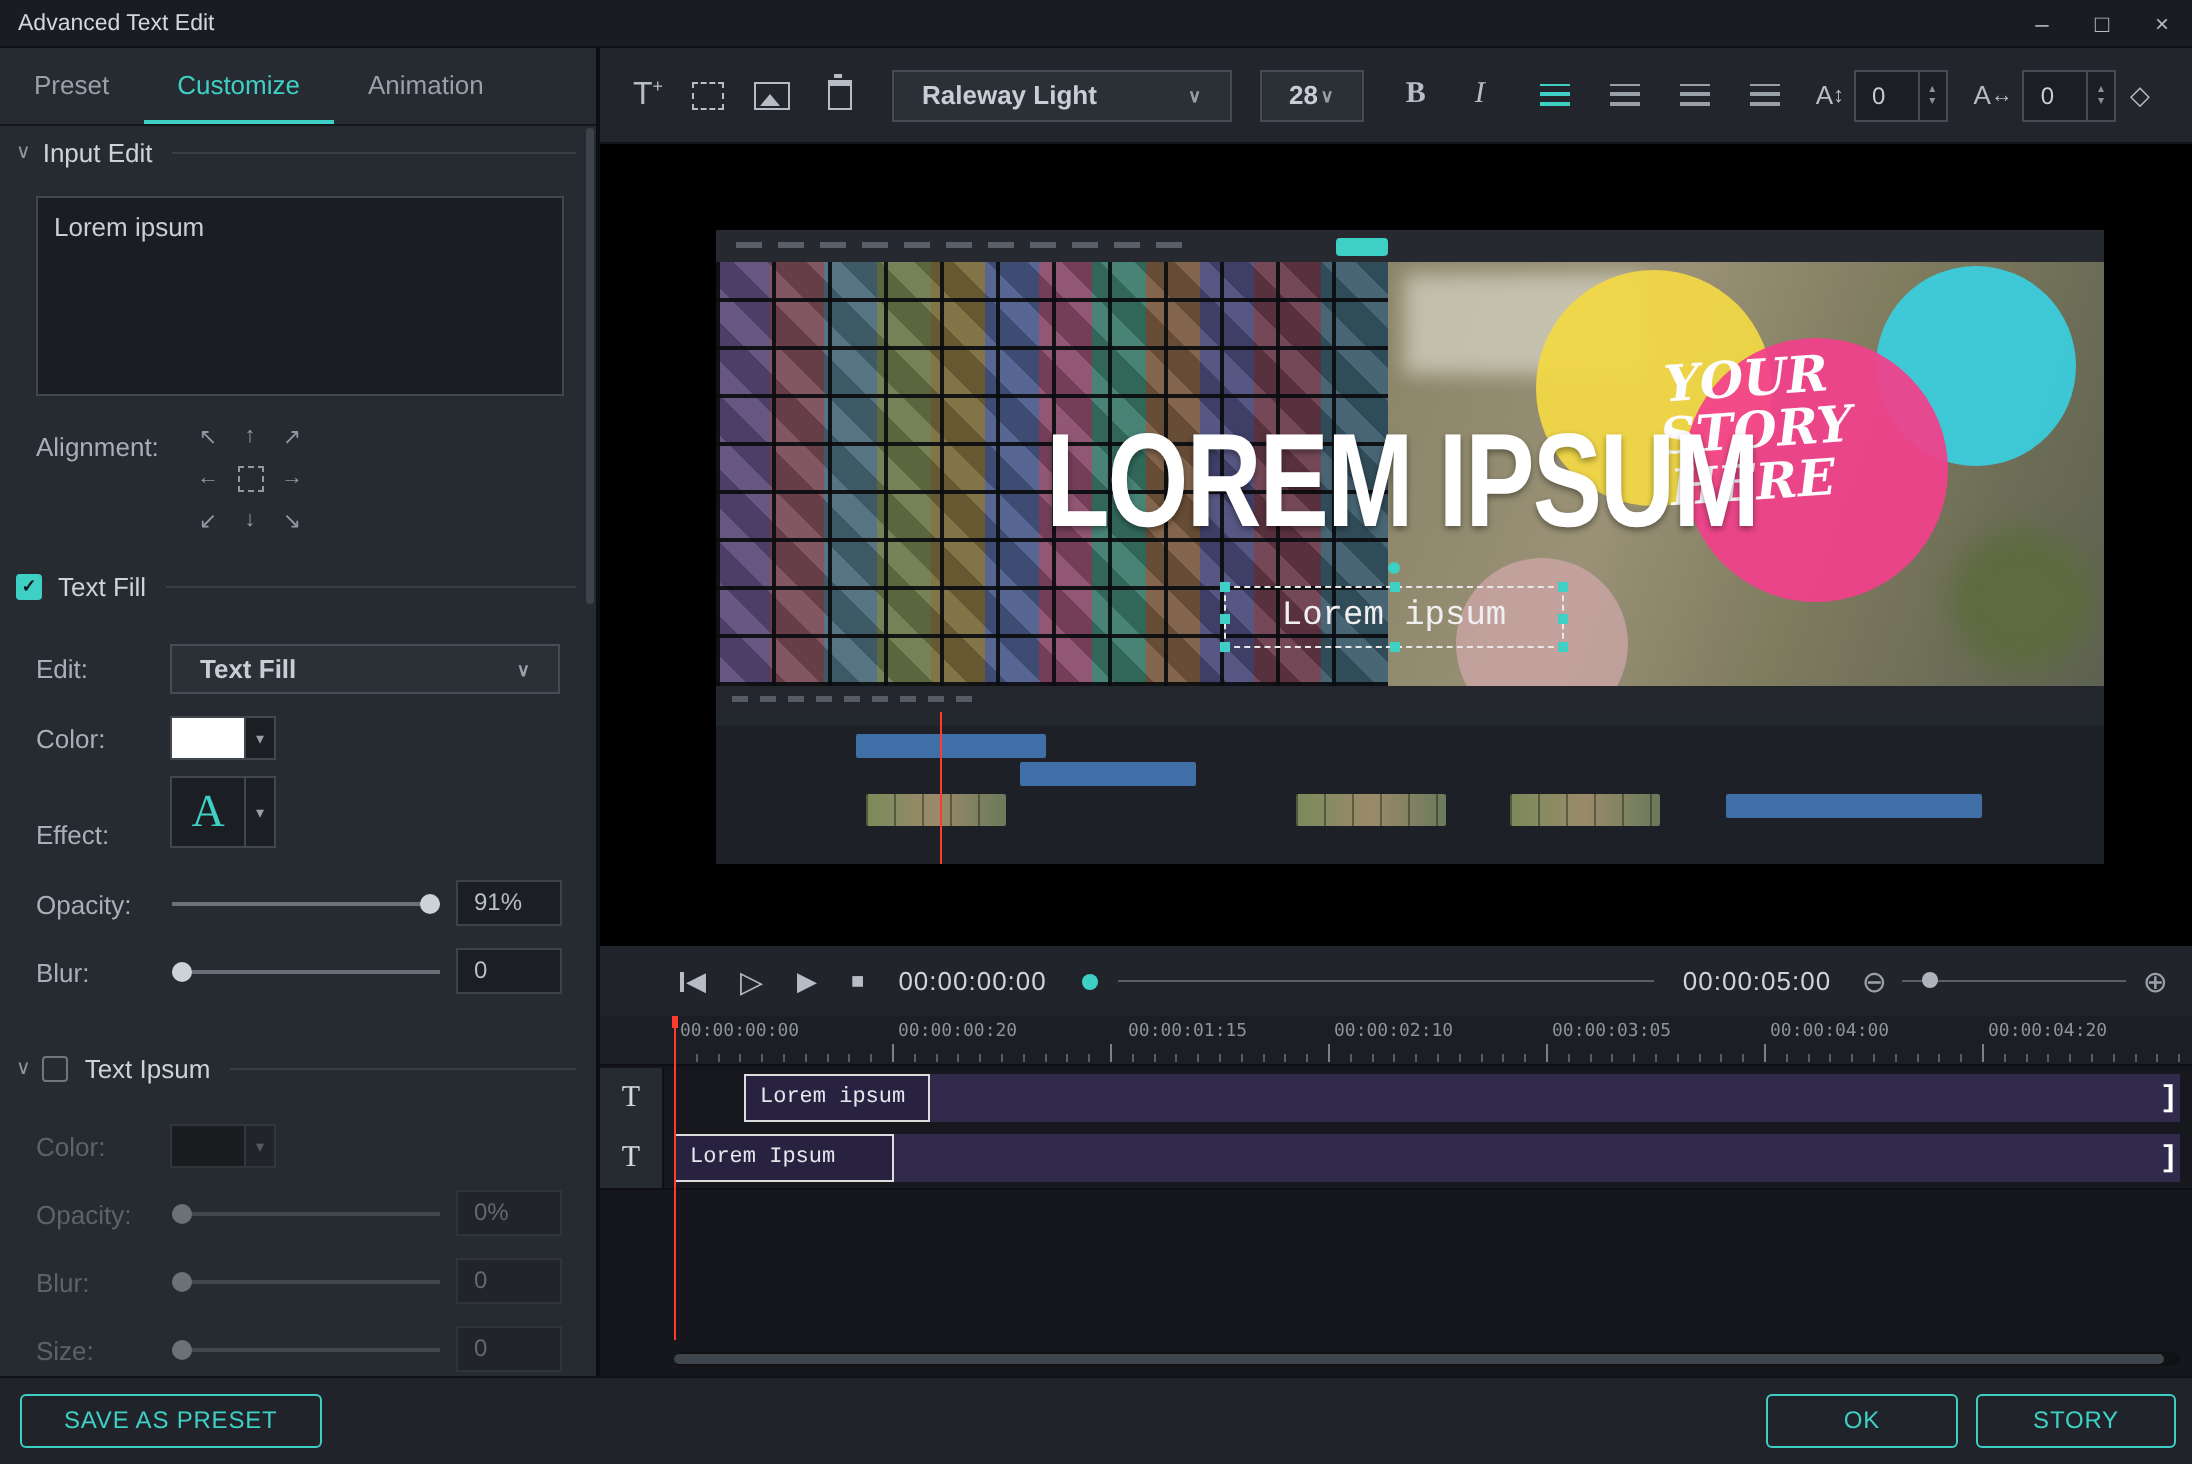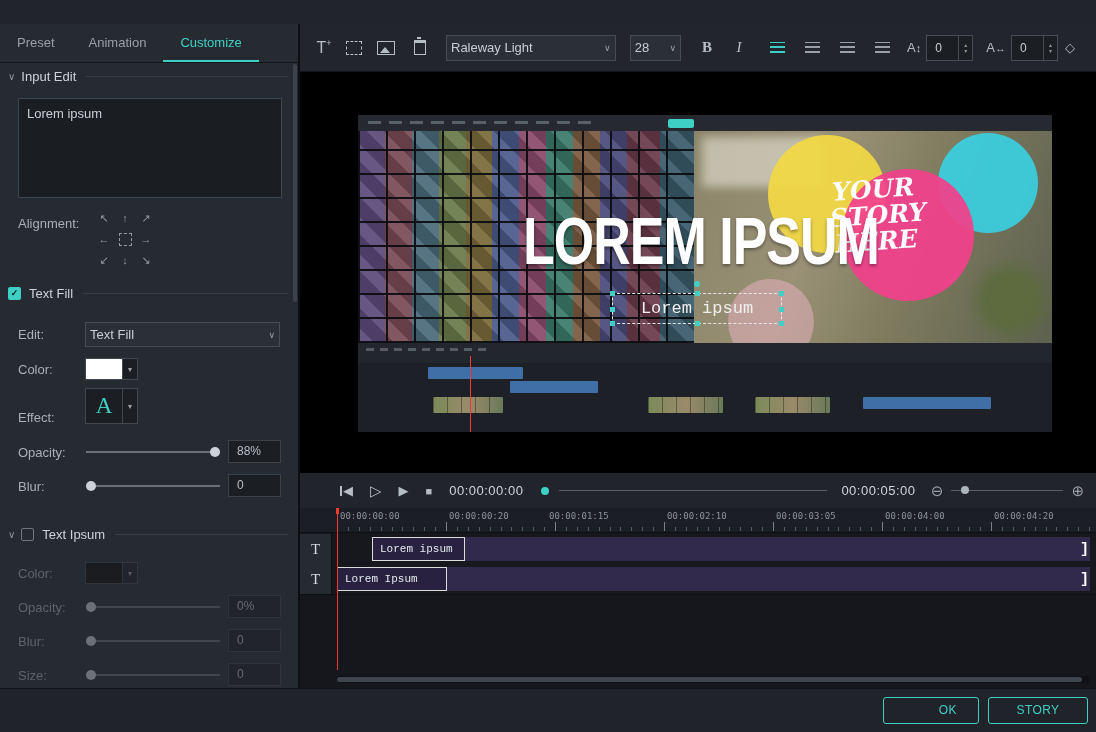--- a/index.html
+++ b/index.html
@@ -14,21 +14,21 @@
   .win-controls{margin-left:auto;display:flex;}
   .win-btn{width:30px;height:24px;display:flex;align-items:center;justify-content:center;
            color:#b4bac2;font-size:12px;}
 
   
   .footer{position:absolute;left:0;right:0;bottom:0;height:44px;background:#20242a;
           border-top:1px solid #101215;display:flex;align-items:center;box-sizing:border-box;}
   .btn{height:27px;line-height:25px;padding:0 21px;border:1px solid #3fd0c5;border-radius:3px;
        color:#3fd0c5;font-size:12px;letter-spacing:.4px;background:transparent;box-sizing:border-box;}
   .btn.save{margin-left:10px;}
-  .btn.ok{margin-left:auto;min-width:96px;text-align:right;}
+  .btn.ok{margin-left:auto;min-width:96px;text-align:center;}
   .btn.cancel{margin-left:9px;margin-right:8px;min-width:100px;text-align:center;}
 
   
   .left-panel{position:absolute;top:24px;left:0;width:300px;bottom:44px;background:#262a31;
               border-right:2px solid #0c0e11;box-sizing:border-box;}
   .tabs{height:38px;display:flex;border-bottom:1px solid #14161a;}
   .tab{padding:0 17px;line-height:38px;font-size:13px;color:#9aa0a8;}
   .tab.active{color:#3fd0c5;box-shadow:inset 0 -2px 0 #3fd0c5;}
   .panel-body{position:absolute;top:38px;left:0;right:0;bottom:0;overflow:hidden;}
   .scroll-thumb{position:absolute;right:1px;top:2px;width:4px;height:238px;background:#3d434b;border-radius:2px;}
@@ -48,21 +48,21 @@
   .input-text{position:absolute;left:18px;top:36px;width:264px;height:100px;background:#1a1e23;
               border:1px solid #41474f;color:#c9ced6;font-size:13px;font-family:"Liberation Sans",sans-serif;
               padding:7px 8px;box-sizing:border-box;resize:none;outline:none;}
 
   .align-grid{position:absolute;left:96px;top:148px;width:66px;height:62px;}
   .ag-cell{position:absolute;width:16px;height:16px;display:flex;align-items:center;justify-content:center;
            color:#9099a2;font-size:11px;}
   .ag-center{width:11px;height:11px;border:1px dashed #9099a2;}
 
   .dd{background:#2b3037;border:1px solid #464c55;display:flex;align-items:center;
-      padding:0 4px;color:#c9ced6;font-size:13px;box-sizing:border-box;}
+      padding:0 14px;color:#c9ced6;font-size:13px;box-sizing:border-box;font-weight:bold;}
   .dd .dd-chev{margin-left:auto;font-size:9px;color:#9aa0a8;}
   .type-dd{position:absolute;left:85px;top:260px;width:195px;height:25px;}
 
   .swatch{position:absolute;display:flex;box-sizing:border-box;border:1px solid #41474f;background:#1b1f24;}
   .sw-fill{width:36px;}
   .sw-arrow{width:14px;display:flex;align-items:center;justify-content:center;font-size:8px;color:#9aa0a8;
             border-left:1px solid #41474f;}
   .effect-letter{width:36px;display:flex;align-items:center;justify-content:center;
                  font-family:"Liberation Serif",serif;font-size:23px;color:#3fd0c5;}
 
@@ -170,21 +170,21 @@
   .zoom-in{color:#9aa0a8;font-size:15px;}
 
   
   .timeline{flex:1;position:relative;background:#15171c;overflow:hidden;}
   .ruler{position:absolute;left:0;right:0;top:0;height:24px;background:#1b1e24;border-bottom:1px solid #0d0f12;}
   .ticks-minor{position:absolute;left:37px;right:0;bottom:1px;height:4px;
        background:repeating-linear-gradient(90deg,#565c64 0 1px,transparent 1px 10.9px);}
   .ticks-major{position:absolute;left:37px;right:0;bottom:1px;height:9px;
        background:repeating-linear-gradient(90deg,#7b818a 0 1px,transparent 1px 109px);}
   .rl{position:absolute;top:3px;font-family:"DejaVu Sans Mono",monospace;font-size:9px;color:#8d939b;}
-  .rl:nth-of-type(1){left:40px}.rl:nth-of-type(2){left:149px}.rl:nth-of-type(3){left:249px}
+  .rl:nth-of-type(1){left:40px}.rl:nth-of-type(2){left:149px}.rl:nth-of-type(3){left:264px}
   .rl:nth-of-type(4){left:367px}.rl:nth-of-type(5){left:476px}.rl:nth-of-type(6){left:585px}
   .rl:nth-of-type(7){left:694px}
   .track-row{position:absolute;left:0;right:0;height:30px;border-bottom:1px solid #0e1013;background:#16181d;}
   .track-row.r1{top:26px;}
   .track-row.r2{top:56px;}
   .t-box{position:absolute;left:0;top:0;width:32px;height:100%;background:#262a31;
          border-right:1px solid #0e1013;display:flex;align-items:center;justify-content:center;
          font-family:"Liberation Serif",serif;font-size:15px;color:#d5dae0;box-sizing:border-box;}
   .clip{position:absolute;top:3px;height:24px;background:#312a4c;box-sizing:border-box;}
   .clip .label-box{position:absolute;left:0;top:0;height:100%;border:1px solid #dcdcdc;background:#282240;
@@ -195,26 +195,40 @@
   .playhead{position:absolute;left:37px;top:0;width:1px;height:162px;background:#ff3b30;z-index:8;}
   .playhead::before{content:"";position:absolute;left:-1px;top:0;width:3px;height:6px;background:#ff3b30;}
   .hscroll{position:absolute;left:37px;right:6px;bottom:5px;height:7px;background:#0f1114;border-radius:4px;}
   .hscroll .hthumb{position:absolute;left:0;top:1px;bottom:1px;width:99%;background:#3f454d;border-radius:3px;}
 </style>
 </head>
 <body>
 
 <div class="app">
 
+  <div class="titlebar">
+    <span class="title">Advanced Text Edit</span>
+    <div class="win-controls">
+      <div class="win-btn">
+          <span>–</span>
+        </div>
+      <div class="win-btn">
+          <span>□</span>
+        </div>
+      <div class="win-btn">
+          <span>×</span>
+        </div>
+    </div>
+  </div>
 
   <div class="left-panel">
     <div class="tabs">
       <div class="tab">Preset</div>
+      <div class="tab active">Customize</div>
       <div class="tab">Animation</div>
-      <div class="tab active">Customize</div>
     </div>
     <div class="panel-body">
 
       <div class="sec-head" style="top:6px">
         <span class="chev">∨</span>
         <span class="sec-title">Input Edit</span>
         <span class="rule"></span>
       </div>
       <textarea class="input-text" style="">Lorem ipsum</textarea>
 
@@ -273,21 +287,21 @@
       <div class="swatch" style="left:85px;top:326px;height:36px">
         <span class="effect-letter">A</span>
         <span class="sw-arrow">▾</span>
       </div>
 
       <span class="fld-label" style="top:383px">Opacity:</span>
       <div class="slider" style="top:384px">
         <span class="track"></span>
         <span class="thumb at-end"></span>
       </div>
-      <div class="val-box" style="top:378px">88%</div>
+      <div class="val-box" style="top:378px">91%</div>
 
       <span class="fld-label" style="top:417px">Blur:</span>
       <div class="slider" style="top:418px">
         <span class="track"></span>
         <span class="thumb at-start"></span>
       </div>
       <div class="val-box" style="top:412px">0</div>
 
       <div class="sec-head" style="top:464px">
         <span class="chev">∨</span>
@@ -509,17 +523,18 @@
       </div>
 
       <div class="playhead"></div>
       <div class="hscroll">
           <span class="hthumb"></span>
         </div>
     </div>
   </div>
 
   <div class="footer">
+    <div class="btn save">SAVE AS PRESET</div>
     <div class="btn ok">OK</div>
     <div class="btn cancel">STORY</div>
   </div>
 
 </div>
 
 </body></html>

